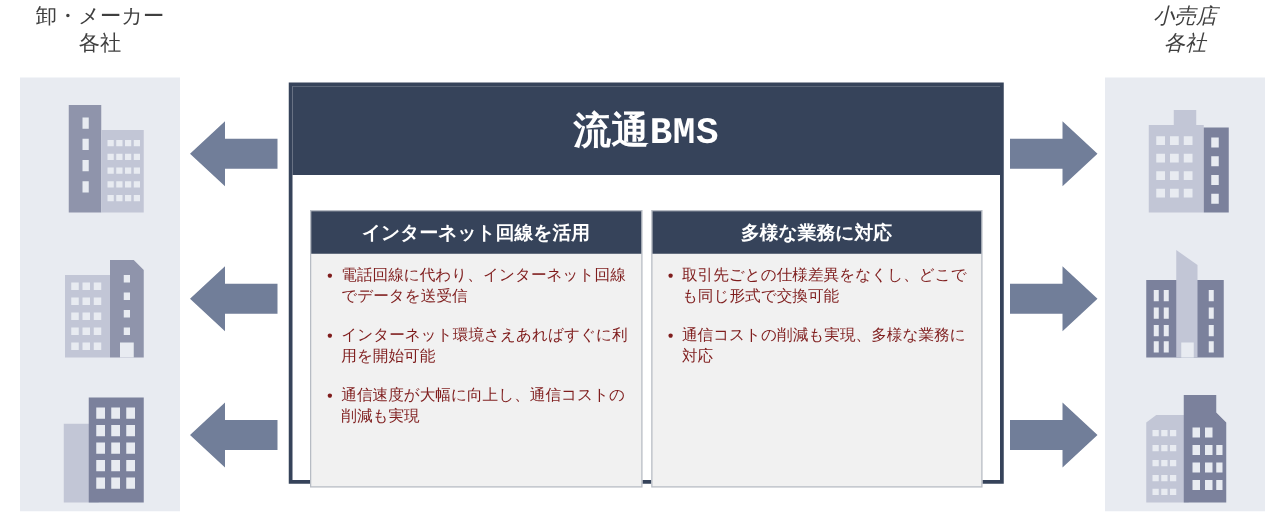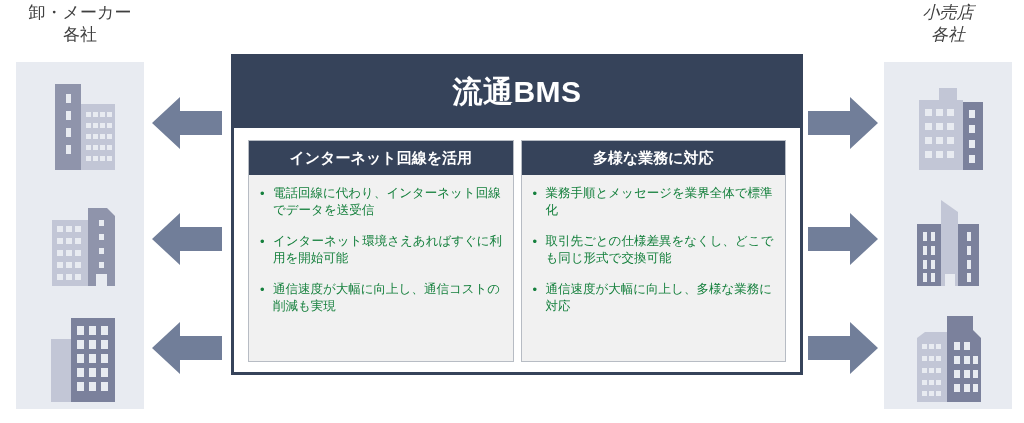--- a/index.html
+++ b/index.html
@@ -69,45 +69,46 @@
   .arrow.a2 { top: 209px; }
   .arrow.a3 { top: 318px; }
   .arrow.left  { left: 150px; }
   .arrow.right { left: 806px; }
   .arrow svg { display: block; }
 
   
   .center {
     position: absolute;
     left: 231px;
-    top: 54px;
+    top: 66px;
     width: 572px;
     height: 321px;
     border: 3px solid #36435a;
     background: #ffffff;
     box-sizing: border-box;
+    font-family: Liberation Mono, monospace;
   }
   .center-header {
     background: #36435a;
     height: 71px;
     display: flex;
     align-items: center;
     justify-content: center;
   }
   .center-title {
     color: #ffffff;
     font-size: 30px;
     font-weight: bold;
     letter-spacing: 0.5px;
   }
 
   .cards {
     display: flex;
     gap: 7px;
-    padding: 12px 14px 0 14px;
+    padding: 28px 14px 0 14px;
     box-sizing: border-box;
   }
   .card {
     flex: 1 1 0;
     border: 1px solid #b7bcc4;
     background: #f1f1f1;
     box-sizing: border-box;
     height: 222px;
   }
   .card-header {
@@ -122,21 +123,21 @@
     font-size: 15px;
     font-weight: bold;
   }
   .card-body {
     padding: 10px 9px 0 9px;
   }
   .bullet {
     position: relative;
     font-size: 12.5px;
     line-height: 17px;
-    color: #15803d;
+    color: #7f1d1d;
     margin-bottom: 14px;
     padding-left: 15px;
   }
   .bullet::before {
     content: "\2022";
     position: absolute;
     left: 2px;
     top: 0;
     font-size: 13px;
   }
@@ -271,23 +272,22 @@
         <div class="bullet">インターネット環境さえあればすぐに利用を開始可能</div>
         <div class="bullet">通信速度が大幅に向上し、通信コストの削減も実現</div>
       </div>
     </div>
 
     <div class="card">
       <div class="card-header">
         <div class="card-title">多様な業務に対応</div>
       </div>
       <div class="card-body">
-        <div class="bullet">業務手順とメッセージを業界全体で標準化</div>
         <div class="bullet">取引先ごとの仕様差異をなくし、どこでも同じ形式で交換可能</div>
-        <div class="bullet">通信速度が大幅に向上し、多様な業務に対応</div>
+        <div class="bullet">通信コストの削減も実現、多様な業務に対応</div>
       </div>
     </div>
   </div>
 </div>
 
 <div class="arrow right a1">
   <svg width="74" height="60" viewBox="0 0 74 60">
     <path d="M72 30 L44 4 L44 18 L2 18 L2 42 L44 42 L44 56 Z" fill="#717e99"></path>
   </svg>
 </div>

